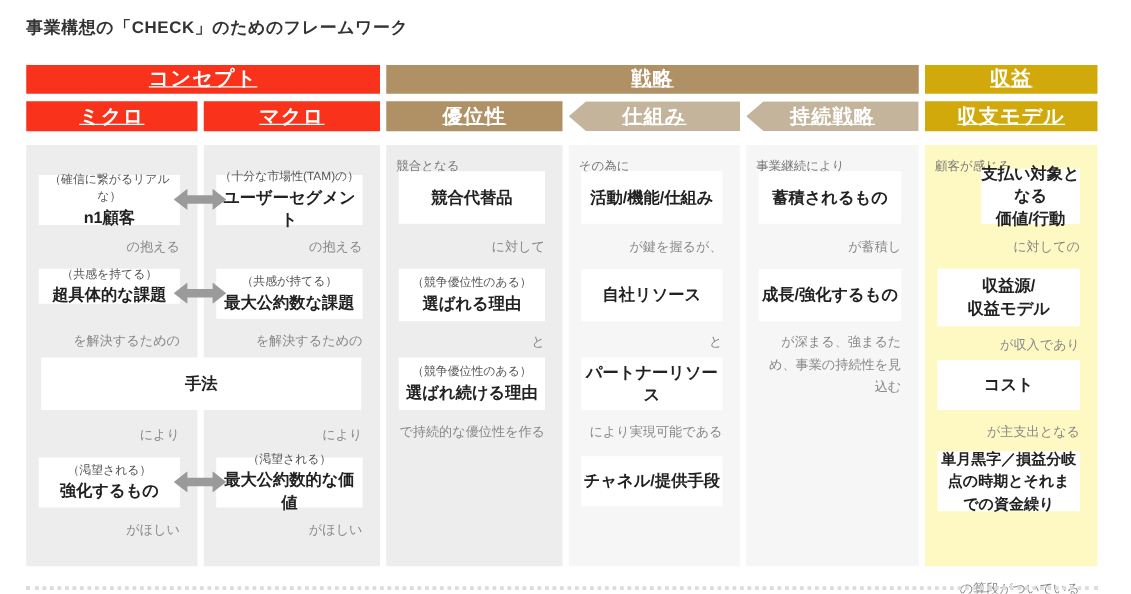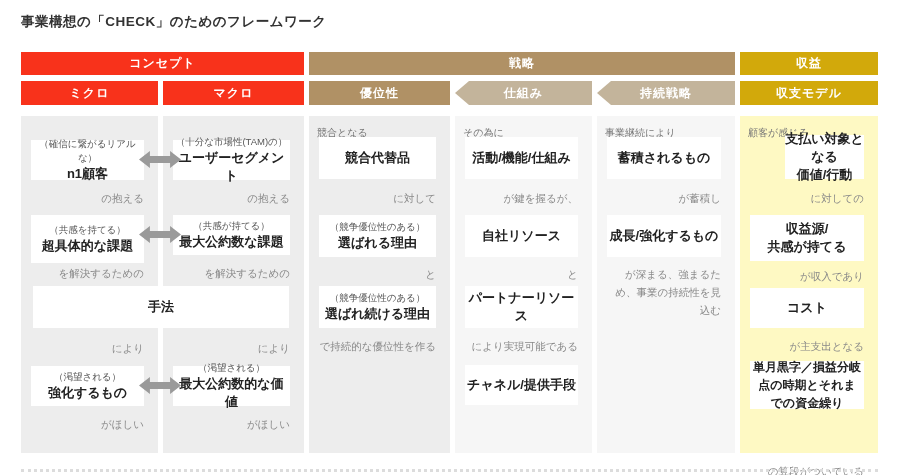--- a/index.html
+++ b/index.html
@@ -5,21 +5,21 @@
   html,body{margin:0;padding:0;background:#fff;}
   .page{position:relative;width:905px;height:475px;overflow:hidden;
         font-family:"Liberation Sans","DejaVu Sans",sans-serif;background:#fff;}
   .title{margin:13px 0 0 21px;font-size:13.5px;font-weight:bold;color:#333;
          letter-spacing:0.5px;line-height:18px;}
   .grid{display:grid;grid-template-columns:137px 141px 141px 137px 138px 138px;
         column-gap:5px;margin-left:21px;}
   .h1row{margin-top:21px;}
   .h2row{margin-top:6px;border-radius:11px;}
   .cell{height:23px;display:flex;align-items:center;justify-content:center;
-        color:#fff;font-weight:bold;font-size:12px;letter-spacing:1px;}
+        color:#fff;font-weight:bold;font-size:16px;letter-spacing:1px;text-decoration:underline;}
   .h2row .cell{height:24px;}
   .red{background:#f8321b;}
   .tan{background:#b09165;}
   .tanlight{background:#c3b49b;}
   .gold{background:#d2a90b;}
   .span2{grid-column:1/3;}
   .span3{grid-column:3/6;}
   .arrowcell{clip-path:polygon(14px 0,100% 0,100% 100%,14px 100%,0 50%);}
   .contentwrap{position:relative;margin-top:11px;}
   .panel{position:relative;height:337px;background:#ededed;}
@@ -64,21 +64,21 @@
 
   <div class="contentwrap">
     <div class="grid">
 
       <div class="panel">
         <div class="box" style="top:24px;height:40px;">
           <div class="cap">（確信に繋がるリアルな）</div>
           <div class="ttl">n1顧客</div>
         </div>
         <div class="conn" style="top:74px;">の抱える</div>
-        <div class="box" style="top:99px;height:48px;">
+        <div class="box" style="top:99px;height:28px;">
           <div class="cap">（共感を持てる）</div>
           <div class="ttl">超具体的な課題</div>
         </div>
         <div class="conn" style="top:149px;">を解決するための</div>
         <div class="conn" style="top:224px;">により</div>
         <div class="box" style="top:250px;height:40px;">
           <div class="cap">（渇望される）</div>
           <div class="ttl">強化するもの</div>
         </div>
         <div class="conn" style="top:300px;">がほしい</div>
@@ -154,21 +154,21 @@
 
       <div class="panel mid">
         <div class="lead">顧客が感じる</div>
         <div class="box" style="top:19px;height:44px;margin-left:35px;">
           <div class="ttl">支払い対象となる</div>
           <div class="ttl">価値/行動</div>
         </div>
         <div class="conn" style="top:74px;">に対しての</div>
         <div class="box" style="top:99px;height:46px;">
           <div class="ttl">収益源/</div>
-          <div class="ttl">共感が持てる</div>
+          <div class="ttl">収益モデル</div>
         </div>
         <div class="conn" style="top:152px;">が収入であり</div>
         <div class="box" style="top:172px;height:40px;">
           <div class="ttl">コスト</div>
         </div>
         <div class="conn" style="top:222px;">が主支出となる</div>
         <div class="box" style="top:245px;height:48px;">
           <div class="ttl sm">単月黒字／損益分岐点の時期とそれまでの資金繰り</div>
         </div>
         <div class="conn" style="top:315px;left:4px;margin-top:32px;">の算段がついている</div>

